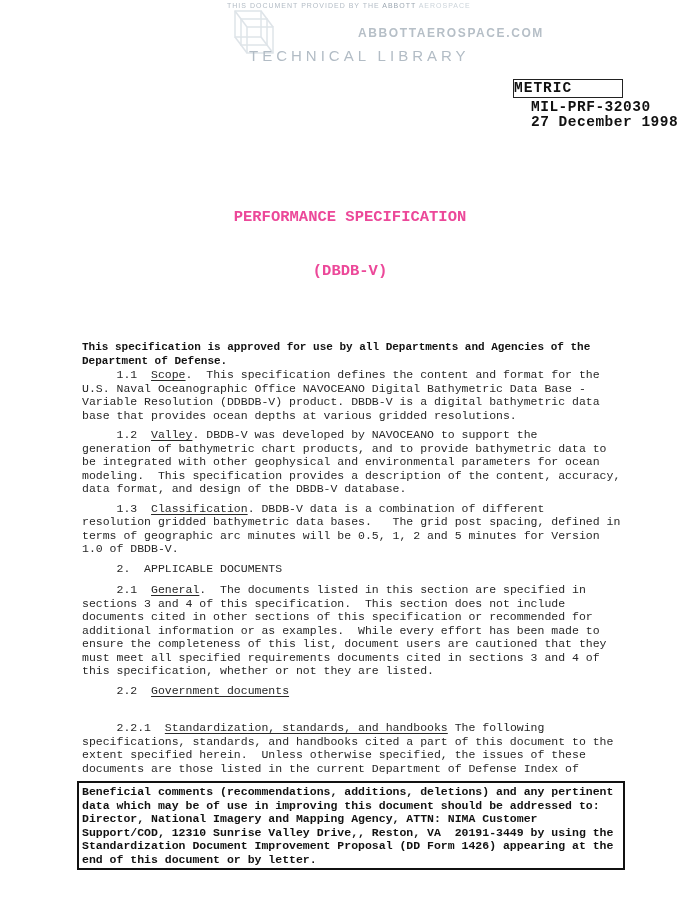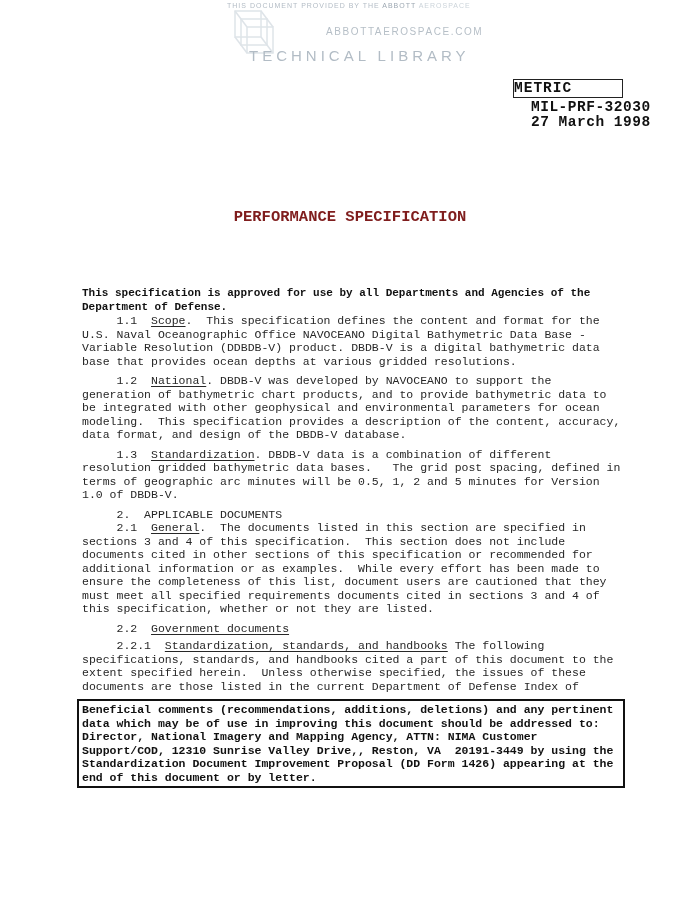--- a/index.html
+++ b/index.html
@@ -17,23 +17,23 @@
       font-family:"Liberation Sans","DejaVu Sans",sans-serif;}
   .wm-cube{position:absolute;left:227px;top:5px;opacity:.75;}
   .wm-line1{position:absolute;left:227px;top:2px;width:246px;
       font-size:7px;letter-spacing:1px;white-space:nowrap;
       color:#b3bcc5;}
   .wm-line1 .ab{color:#9da8b2;}
   .wm-line1 .ae{color:#ccd4da;}
   .wm-line2{position:absolute;left:249px;top:9px;
       font-size:15px;letter-spacing:4px;white-space:nowrap;
       color:#b2bcc5;font-weight:normal;margin-top:38px;}
-  .wm-line3{position:absolute;left:326px;top:26px;
-      font-size:10px;letter-spacing:1.6px;white-space:nowrap;
-      color:#b6bfc7;font-weight:normal;}
+  .wm-line3{position:absolute;left:358px;top:26px;
+      font-size:12px;letter-spacing:1.6px;white-space:nowrap;
+      color:#b6bfc7;font-weight:bold;}
 
   
   .id-block{position:absolute;top:79px;left:507px;width:140px;}
   .metric-box{
     width:108px;margin-left:6px;
     border:1.5px solid #222;
     text-align:left;
     font-weight:bold;font-size:14.5px;line-height:16.5px;
     letter-spacing:1px;
     color:#111;
@@ -41,37 +41,37 @@
   .doc-num,.doc-date{
     font-weight:bold;font-size:14.5px;line-height:15.5px;
     letter-spacing:.5px;color:#111;white-space:nowrap;padding-left:24px;
   }
   .doc-num{margin-top:2px;}
 
   
   .content{position:absolute;left:82px;top:172px;width:536px;}
   .title-block{
     text-align:center;font-weight:bold;
-    font-size:15.5px;line-height:18px;color:#7f1d1d;
+    font-size:15.5px;line-height:18px;color:#ec4899;
     white-space:pre;
   }
   .approval{
     margin-top:24px;
     font-weight:bold;font-size:11px;line-height:14px;
     white-space:pre;color:#111;
   }
   .para{
     margin:0 0 6px 0;
     font-size:11.5px;line-height:13.5px;
     white-space:pre;color:#272727;
   }
   .para:first-of-type{}
   .term{text-decoration:underline;text-underline-offset:2px;}
-  .sec-head{margin-bottom:0;}
-  .sec-22{margin-bottom:4px;}
+  .sec-head{margin-bottom:8px;}
+  .sec-22{margin-bottom:24px;}
 
   .notice-box{
     margin-left:-5px;
     width:538px;
     border:2px solid #111;
     padding:2px 3px;
     font-weight:bold;font-size:11.5px;line-height:13.5px;
     white-space:pre;color:#111;
   }
 </style>
@@ -93,44 +93,45 @@
       </g>
     </svg>
     <div class="wm-line1"><span>THIS DOCUMENT PROVIDED BY THE </span><span class="ab">ABBOTT </span><span class="ae">AEROSPACE</span></div>
     <div class="wm-line2">TECHNICAL LIBRARY</div>
     <div class="wm-line3">ABBOTTAEROSPACE.COM</div>
   </div>
 
   <div class="id-block">
     <div class="metric-box">METRIC</div>
     <div class="doc-num">MIL-PRF-32030</div>
-    <div class="doc-date">27 March 1998</div>
+    <div class="doc-date">27 December 1998</div>
   </div>
 
   <div class="content">
 
     <div class="title-block">
       <div>PERFORMANCE SPECIFICATION</div>
+      <div>(DBDB-V)</div>
     </div>
 
     <div class="approval">This specification is approved for use by all Departments and Agencies of the
 Department of Defense.</div>
 
     <p class="para"><span>     1.1  </span><span class="term">Scope</span><span>.  This specification defines the content and format for the
 U.S. Naval Oceanographic Office NAVOCEANO Digital Bathymetric Data Base -
 Variable Resolution (DDBDB-V) product. DBDB-V is a digital bathymetric data
 base that provides ocean depths at various gridded resolutions.</span></p>
 
-    <p class="para"><span>     1.2  </span><span class="term">National</span><span>. DBDB-V was developed by NAVOCEANO to support the
+    <p class="para"><span>     1.2  </span><span class="term">Valley</span><span>. DBDB-V was developed by NAVOCEANO to support the
 generation of bathymetric chart products, and to provide bathymetric data to
 be integrated with other geophysical and environmental parameters for ocean
 modeling.  This specification provides a description of the content, accuracy,
 data format, and design of the DBDB-V database.</span></p>
 
-    <p class="para"><span>     1.3  </span><span class="term">Standardization</span><span>. DBDB-V data is a combination of different
+    <p class="para"><span>     1.3  </span><span class="term">Classification</span><span>. DBDB-V data is a combination of different
 resolution gridded bathymetric data bases.   The grid post spacing, defined in
 terms of geographic arc minutes will be 0.5, 1, 2 and 5 minutes for Version
 1.0 of DBDB-V.</span></p>
 
     <p class="para sec-head">     2.  APPLICABLE DOCUMENTS</p>
 
     <p class="para"><span>     2.1  </span><span class="term">General</span><span>.  The documents listed in this section are specified in
 sections 3 and 4 of this specification.  This section does not include
 documents cited in other sections of this specification or recommended for
 additional information or as examples.  While every effort has been made to

